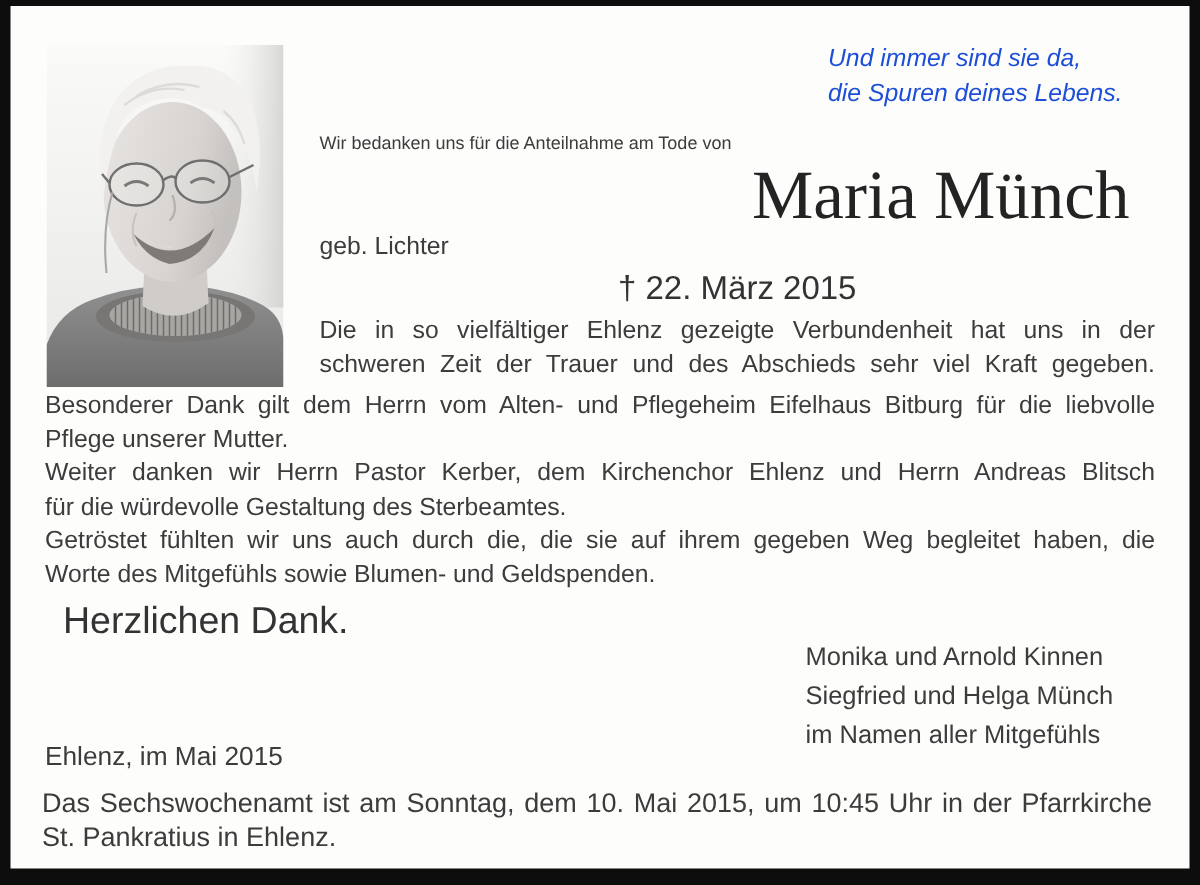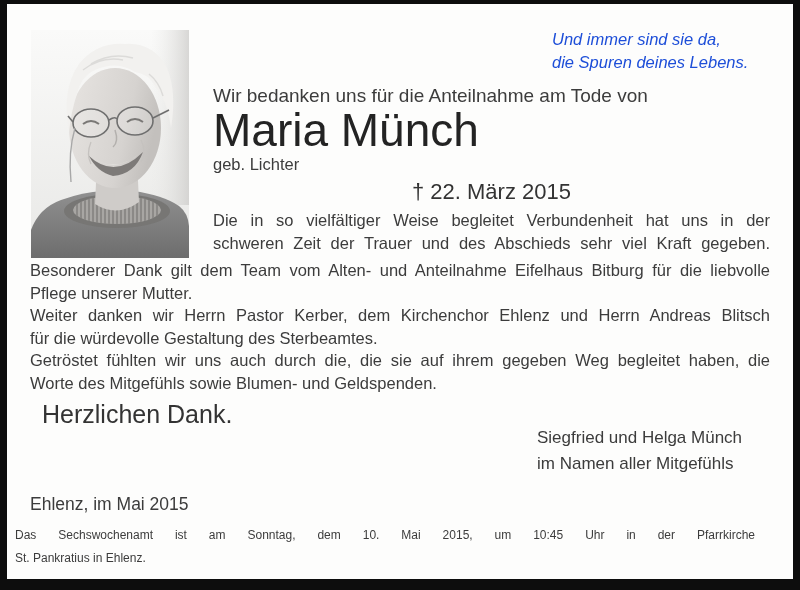--- a/index.html
+++ b/index.html
@@ -14,29 +14,29 @@
     position:absolute;left:7px;top:4px;width:786px;height:575px;
     background:#fdfdfc;overflow:hidden;
   }
   .abs{position:absolute;}
   
   .photo{left:24px;top:26px;width:158px;height:228px;}
   .photo svg{display:block;width:158px;height:228px;}
   
   .quote{left:545px;top:24px;font-style:italic;font-size:16.5px;line-height:23px;color:#1d4ed8;}
   
-  .intro{left:206px;top:80px;width:557px;font-size:19px;line-height:23px;}
+  .intro{left:206px;top:80px;width:557px;font-size:12px;line-height:23px;}
   
-  .name{left:206px;top:101px;width:557px;text-align:left;font-size:46px;line-height:50px;color:#232323;}
+  .name{left:189px;top:101px;width:557px;text-align:right;font-size:46px;line-height:50px;color:#232323;font-family:Liberation Serif, serif;}
   .maiden{left:206px;top:149px;width:557px;text-align:left;font-size:16.5px;line-height:22px;}
   .ddate{left:206px;top:175px;width:557px;text-align:center;font-size:22px;line-height:26px;color:#333;}
   
   .para1{left:206px;top:205px;width:557px;font-size:16.5px;}
   .bodyblock{left:23px;top:255px;width:740px;font-size:16.5px;}
-  .service{left:8px;top:520px;width:740px;font-size:12px;}
+  .service{left:21px;top:520px;width:740px;font-size:18px;}
   .line{height:23px;line-height:23px;overflow:hidden;}
   .bodyblock .line{height:22.5px;line-height:22.5px;}
   .jl{text-align:justify;text-align-last:justify;}
   .ll{text-align:left;}
   
   .thanks{left:23px;top:395px;font-size:25px;line-height:30px;color:#333;margin-left:12px;}
   .mourners{left:530px;top:421px;font-size:17px;line-height:26px;}
   .placedate{left:23px;top:488px;font-size:17.5px;line-height:24px;}
 </style>
 </head>
@@ -134,36 +134,37 @@
     <div>die Spuren deines Lebens.</div>
   </div>
 
   <div class="abs intro">Wir bedanken uns für die Anteilnahme am Tode von</div>
 
   <div class="abs name">Maria Münch</div>
   <div class="abs maiden">geb. Lichter</div>
   <div class="abs ddate">† 22. März 2015</div>
 
   <div class="abs para1">
-    <div class="line jl">Die in so vielfältiger Weise begleitet Verbundenheit hat uns in der</div>
+    <div class="line jl">Die in so vielfältiger Ehlenz gezeigte Verbundenheit hat uns in der</div>
     <div class="line jl">schweren Zeit der Trauer und des Abschieds sehr viel Kraft gegeben.</div>
   </div>
 
   <div class="abs bodyblock">
-    <div class="line jl">Besonderer Dank gilt dem Team vom Alten- und Anteilnahme Eifelhaus Bitburg für die liebvolle</div>
+    <div class="line jl">Besonderer Dank gilt dem Herrn vom Alten- und Pflegeheim Eifelhaus Bitburg für die liebvolle</div>
     <div class="line ll">Pflege unserer Mutter.</div>
     <div class="line jl">Weiter danken wir Herrn Pastor Kerber, dem Kirchenchor Ehlenz und Herrn Andreas Blitsch</div>
     <div class="line ll">für die würdevolle Gestaltung des Sterbeamtes.</div>
     <div class="line jl">Getröstet fühlten wir uns auch durch die, die sie auf ihrem gegeben Weg begleitet haben, die</div>
     <div class="line ll">Worte des Mitgefühls sowie Blumen- und Geldspenden.</div>
   </div>
 
   <div class="abs thanks">Herzlichen Dank.</div>
 
   <div class="abs mourners">
+    <div>Monika und Arnold Kinnen</div>
     <div>Siegfried und Helga Münch</div>
     <div>im Namen aller Mitgefühls</div>
   </div>
 
   <div class="abs placedate">Ehlenz, im Mai 2015</div>
 
   <div class="abs service">
     <div class="line jl">Das Sechswochenamt ist am Sonntag, dem 10. Mai 2015, um 10:45 Uhr in der Pfarrkirche</div>
     <div class="line ll">St. Pankratius in Ehlenz.</div>
   </div>

